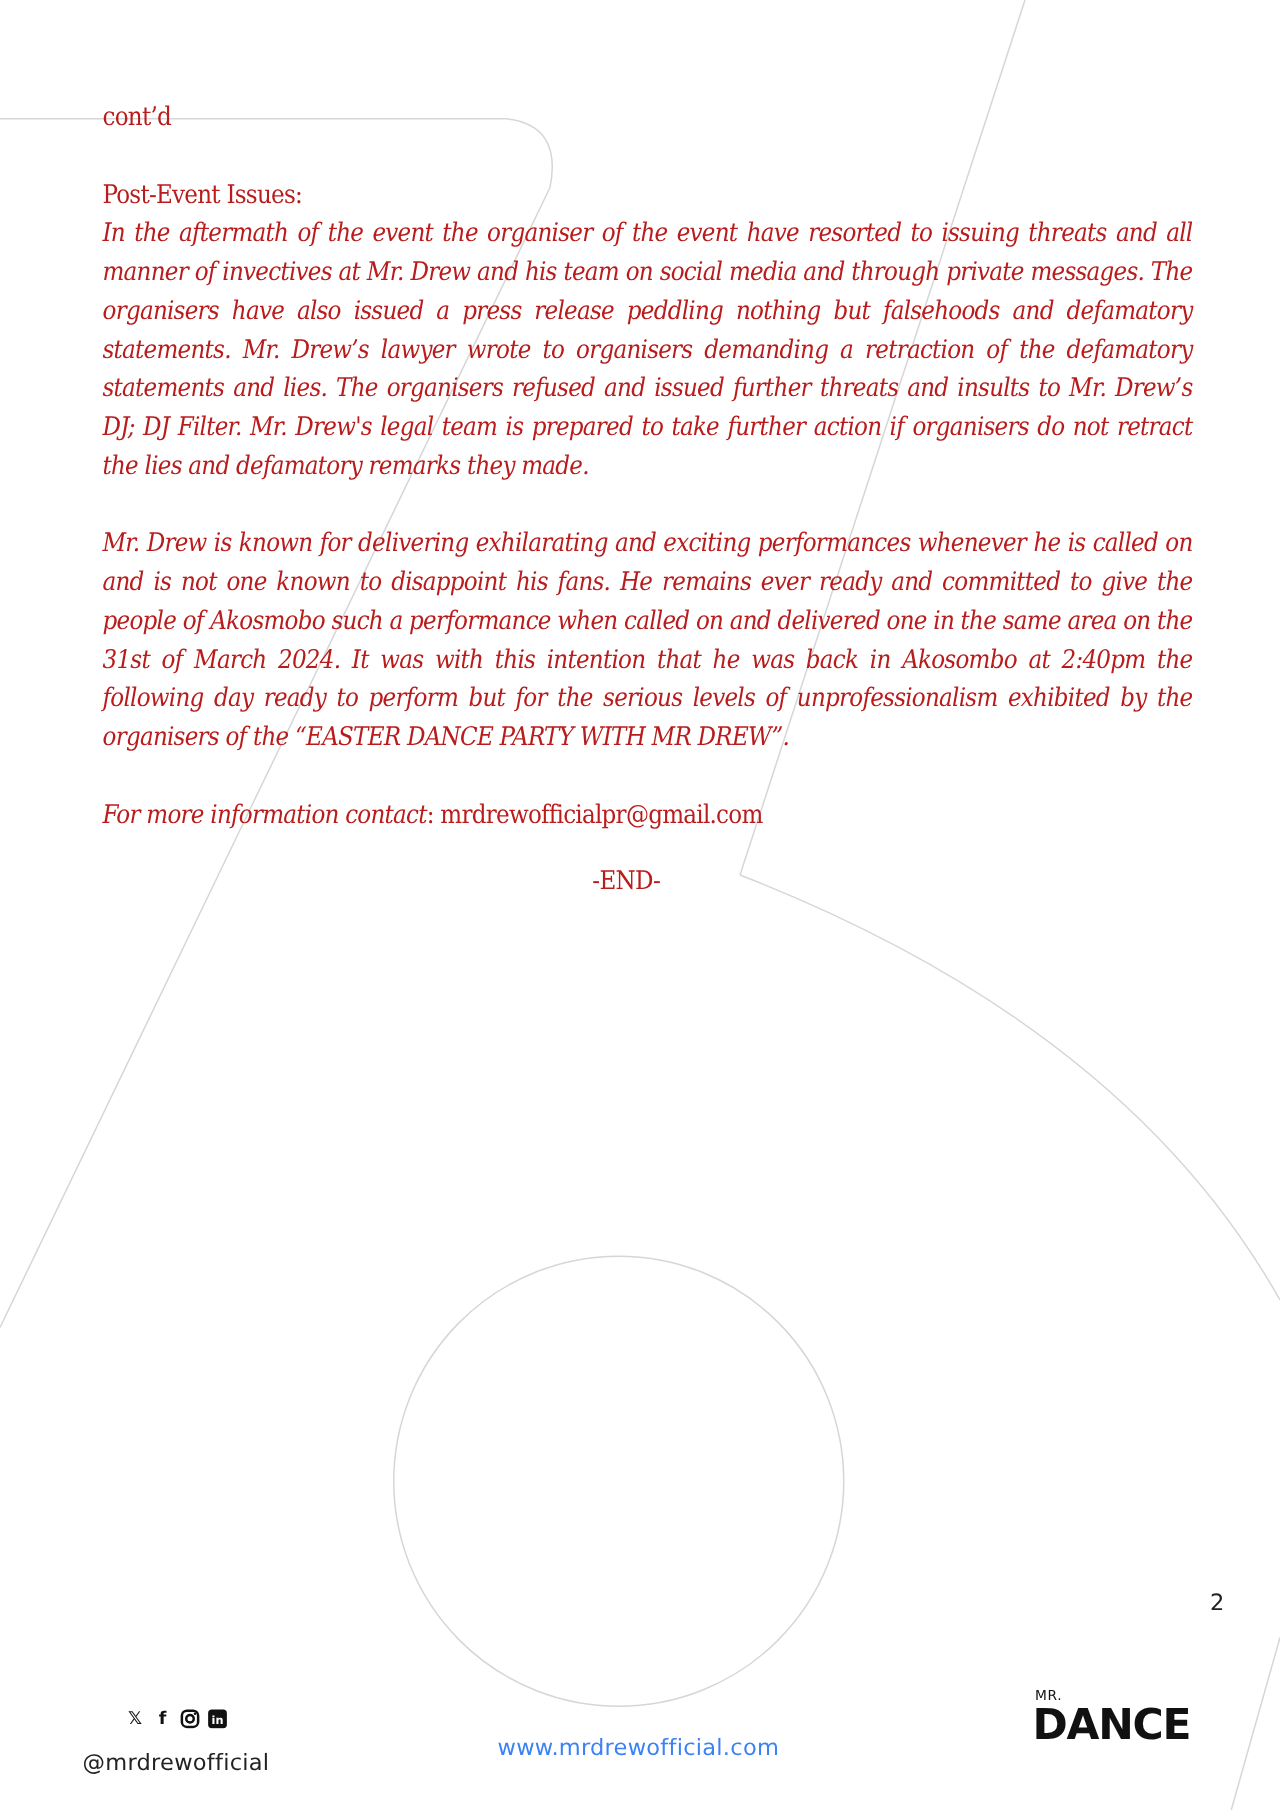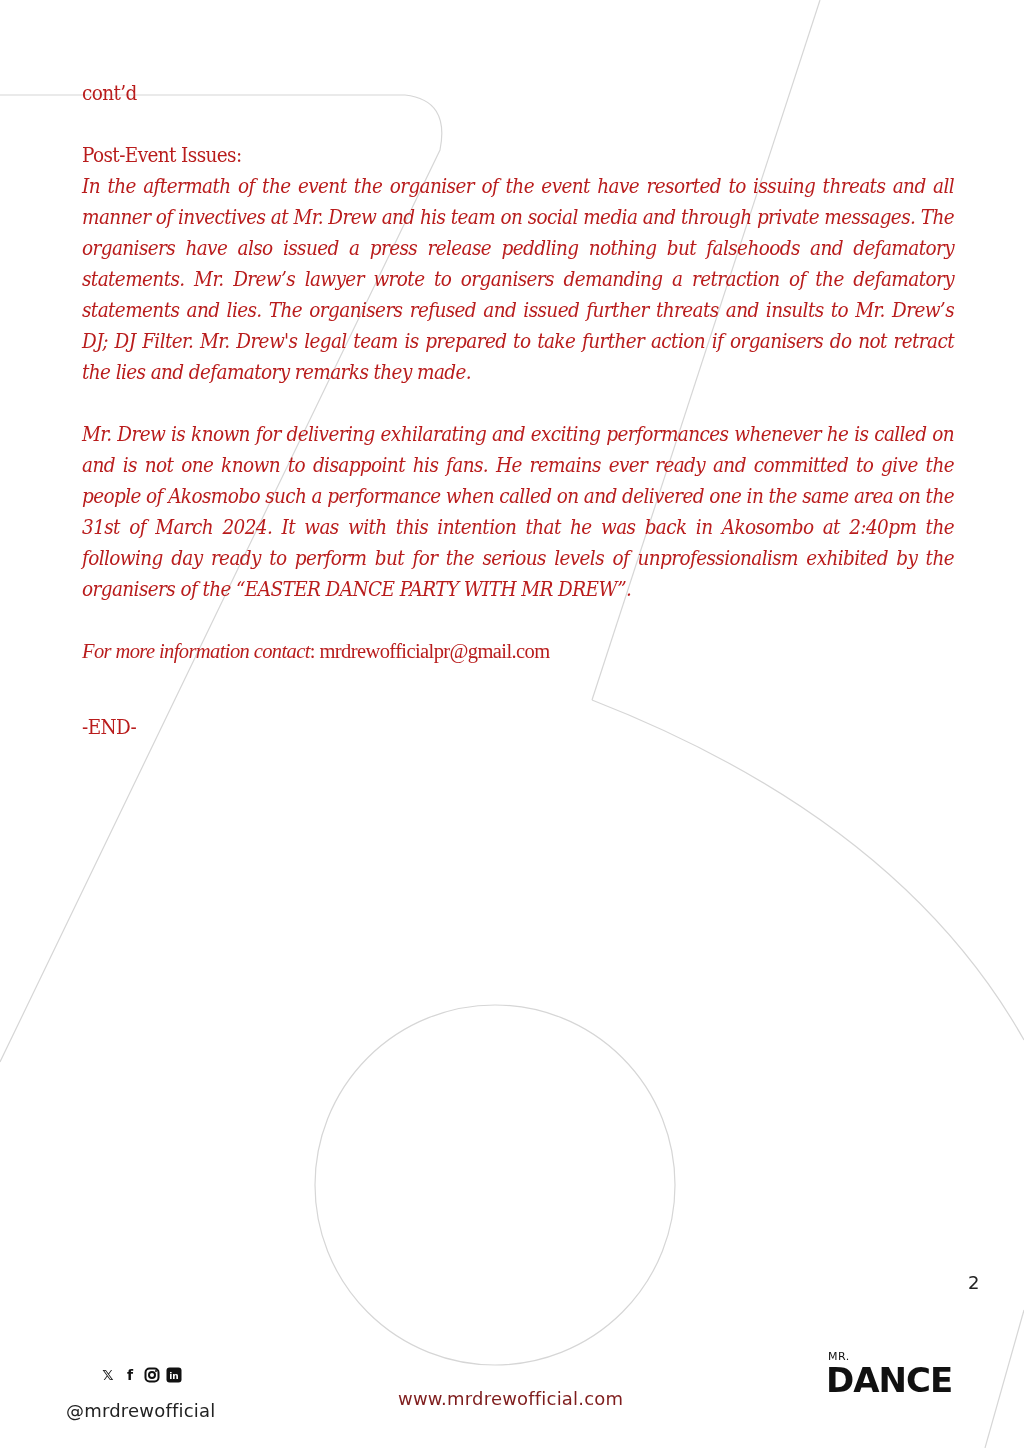--- a/index.html
+++ b/index.html
@@ -8,34 +8,34 @@
   .page-text {
     position: absolute; left: 82px; top: 78px; width: 872px;
     font-family: "DejaVu Serif", "Liberation Serif", serif;
     font-size: 20.5px; line-height: 31px; color: #b91c1c;
     letter-spacing: -0.6px;
     font-stretch: condensed;
   }
   .contd { margin: 0 0 31px 0; }
   .heading { margin: 0; }
   .para { margin: 0 0 31px 0; text-align: justify; font-style: italic; }
-  .contact { margin: 0 0 45px 0; font-family: Liberation Serif, serif; }
+  .contact { margin: 0 0 22px 0; }
   .contact em { font-style: italic; }
-  .end { margin: 0; padding-right: 34px; }
+  .end { text-align: center; margin: 0; padding-right: 34px; }
   .page-number {
     position: absolute; left: 968px; top: 1272px;
     font-family: "DejaVu Sans", "Liberation Sans", sans-serif; font-size: 18px; color: #222;
   }
   .social { position: absolute; left: 66px; top: 1366px; }
   .social-icons { display: flex; gap: 6px; align-items: center; margin-left: 34px; height: 18px; }
   .social-icons span { display: inline-flex; align-items: center; justify-content: center; width: 16px; height: 16px; font-family: "DejaVu Sans", sans-serif; font-weight: bold; font-size: 14px; color: #111; }
   .handle { font-family: "DejaVu Sans", "Liberation Sans", sans-serif; font-size: 18px; color: #222; margin-top: 16px; letter-spacing: 0.2px; }
   .website {
     position: absolute; left: 398px; top: 1388px;
-    font-family: "DejaVu Sans", "Liberation Sans", sans-serif; font-size: 18px; color: #7f1d1d; letter-spacing: 0.2px;
+    font-family: "DejaVu Sans", "Liberation Sans", sans-serif; font-size: 18px; color: #3b82f6; letter-spacing: 0.2px;
   }
   .logo { position: absolute; left: 826px; top: 1350px; width: 132px; }
   .logo-mr { font-family: "DejaVu Sans", sans-serif; font-weight: normal; font-size: 11px; color: #111; letter-spacing: 0.5px; margin-left: 2px; }
   .logo-drew { font-family: "DejaVu Sans", sans-serif; font-weight: bold; font-size: 34px; line-height: 34px; color: #111; letter-spacing: -1px; }
 </style>
 </head>
 <body>
 
 <svg class="bg" viewBox="0 0 1024 1448" xmlns="http://www.w3.org/2000/svg">
   <path d="M0 95 L405 95 Q450 100 440 150 L0 1062" fill="none" stroke="#d6d6d6" stroke-width="1.2"></path>

